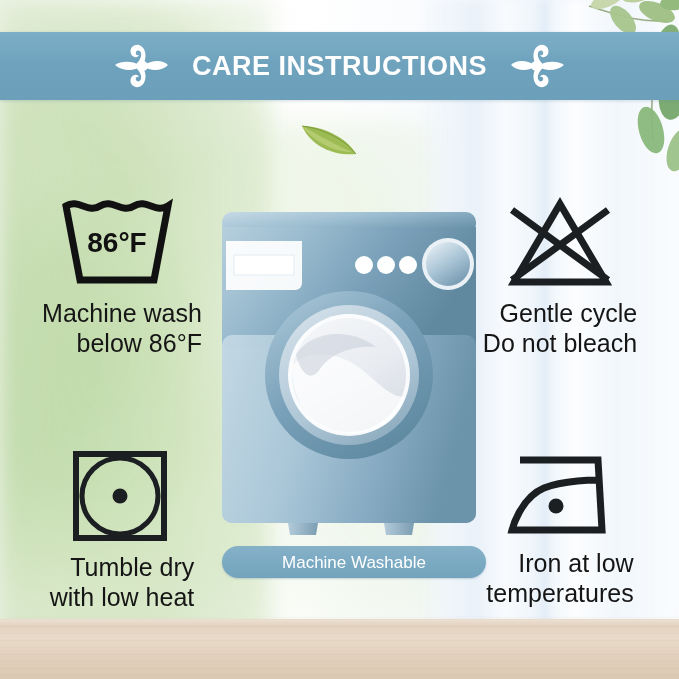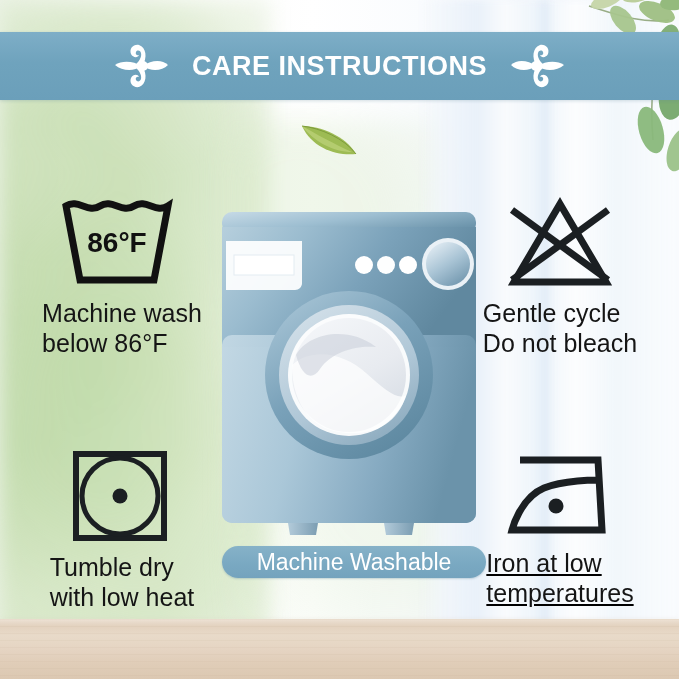--- a/index.html
+++ b/index.html
@@ -104,42 +104,42 @@
     font-family:"Liberation Sans", sans-serif;
   }
   .fleur{width:58px;height:50px;flex:0 0 auto;}
   .fleur.left{margin-right:22px;margin-left:26px;}
   .fleur.right{margin-left:22px;margin-right:26px;transform:scaleX(-1);}
 
   
   .tile{position:absolute;display:flex;flex-direction:column;align-items:center;}
   .tile-icon{display:block;}
   .tile-label{
-    margin-top:6px;text-align:left;color:#151515;
+    margin-top:6px;text-align:right;color:#151515;
     font-size:25px;line-height:30px;white-space:pre-line;
     font-family:"Liberation Sans", sans-serif;
   }
   #tile-wash{left:14px;top:196px;width:216px;}
   #tile-bleach{left:452px;top:196px;width:216px;}
   #tile-dry{left:14px;top:446px;width:216px;}
-  #tile-iron{left:452px;top:446px;width:216px;text-decoration:underline;}
+  #tile-iron{left:452px;top:446px;width:216px;}
 
   
   .machine{position:absolute;left:216px;top:205px;width:266px;height:335px;}
 
   
   .badge{
     position:absolute;left:222px;top:546px;width:264px;height:32px;
     border-radius:16px;
     background:linear-gradient(180deg,#86b2c8 0%, #7aa9c2 55%, #74a3bd 100%);
     display:flex;align-items:center;justify-content:center;
     box-shadow:0 1px 2px rgba(100,140,160,0.35);
   }
   .badge-text{
-    color:#ffffff;font-size:23px;line-height:1;white-space:nowrap;
+    color:#ffffff;font-size:17px;line-height:1;white-space:nowrap;
     font-family:"Liberation Sans", sans-serif;
   }
 </style>
 </head>
 <body>
 
 <div id="stage">
 
   <div class="bg-base"></div>
   <div class="bg-bokeh"></div>

